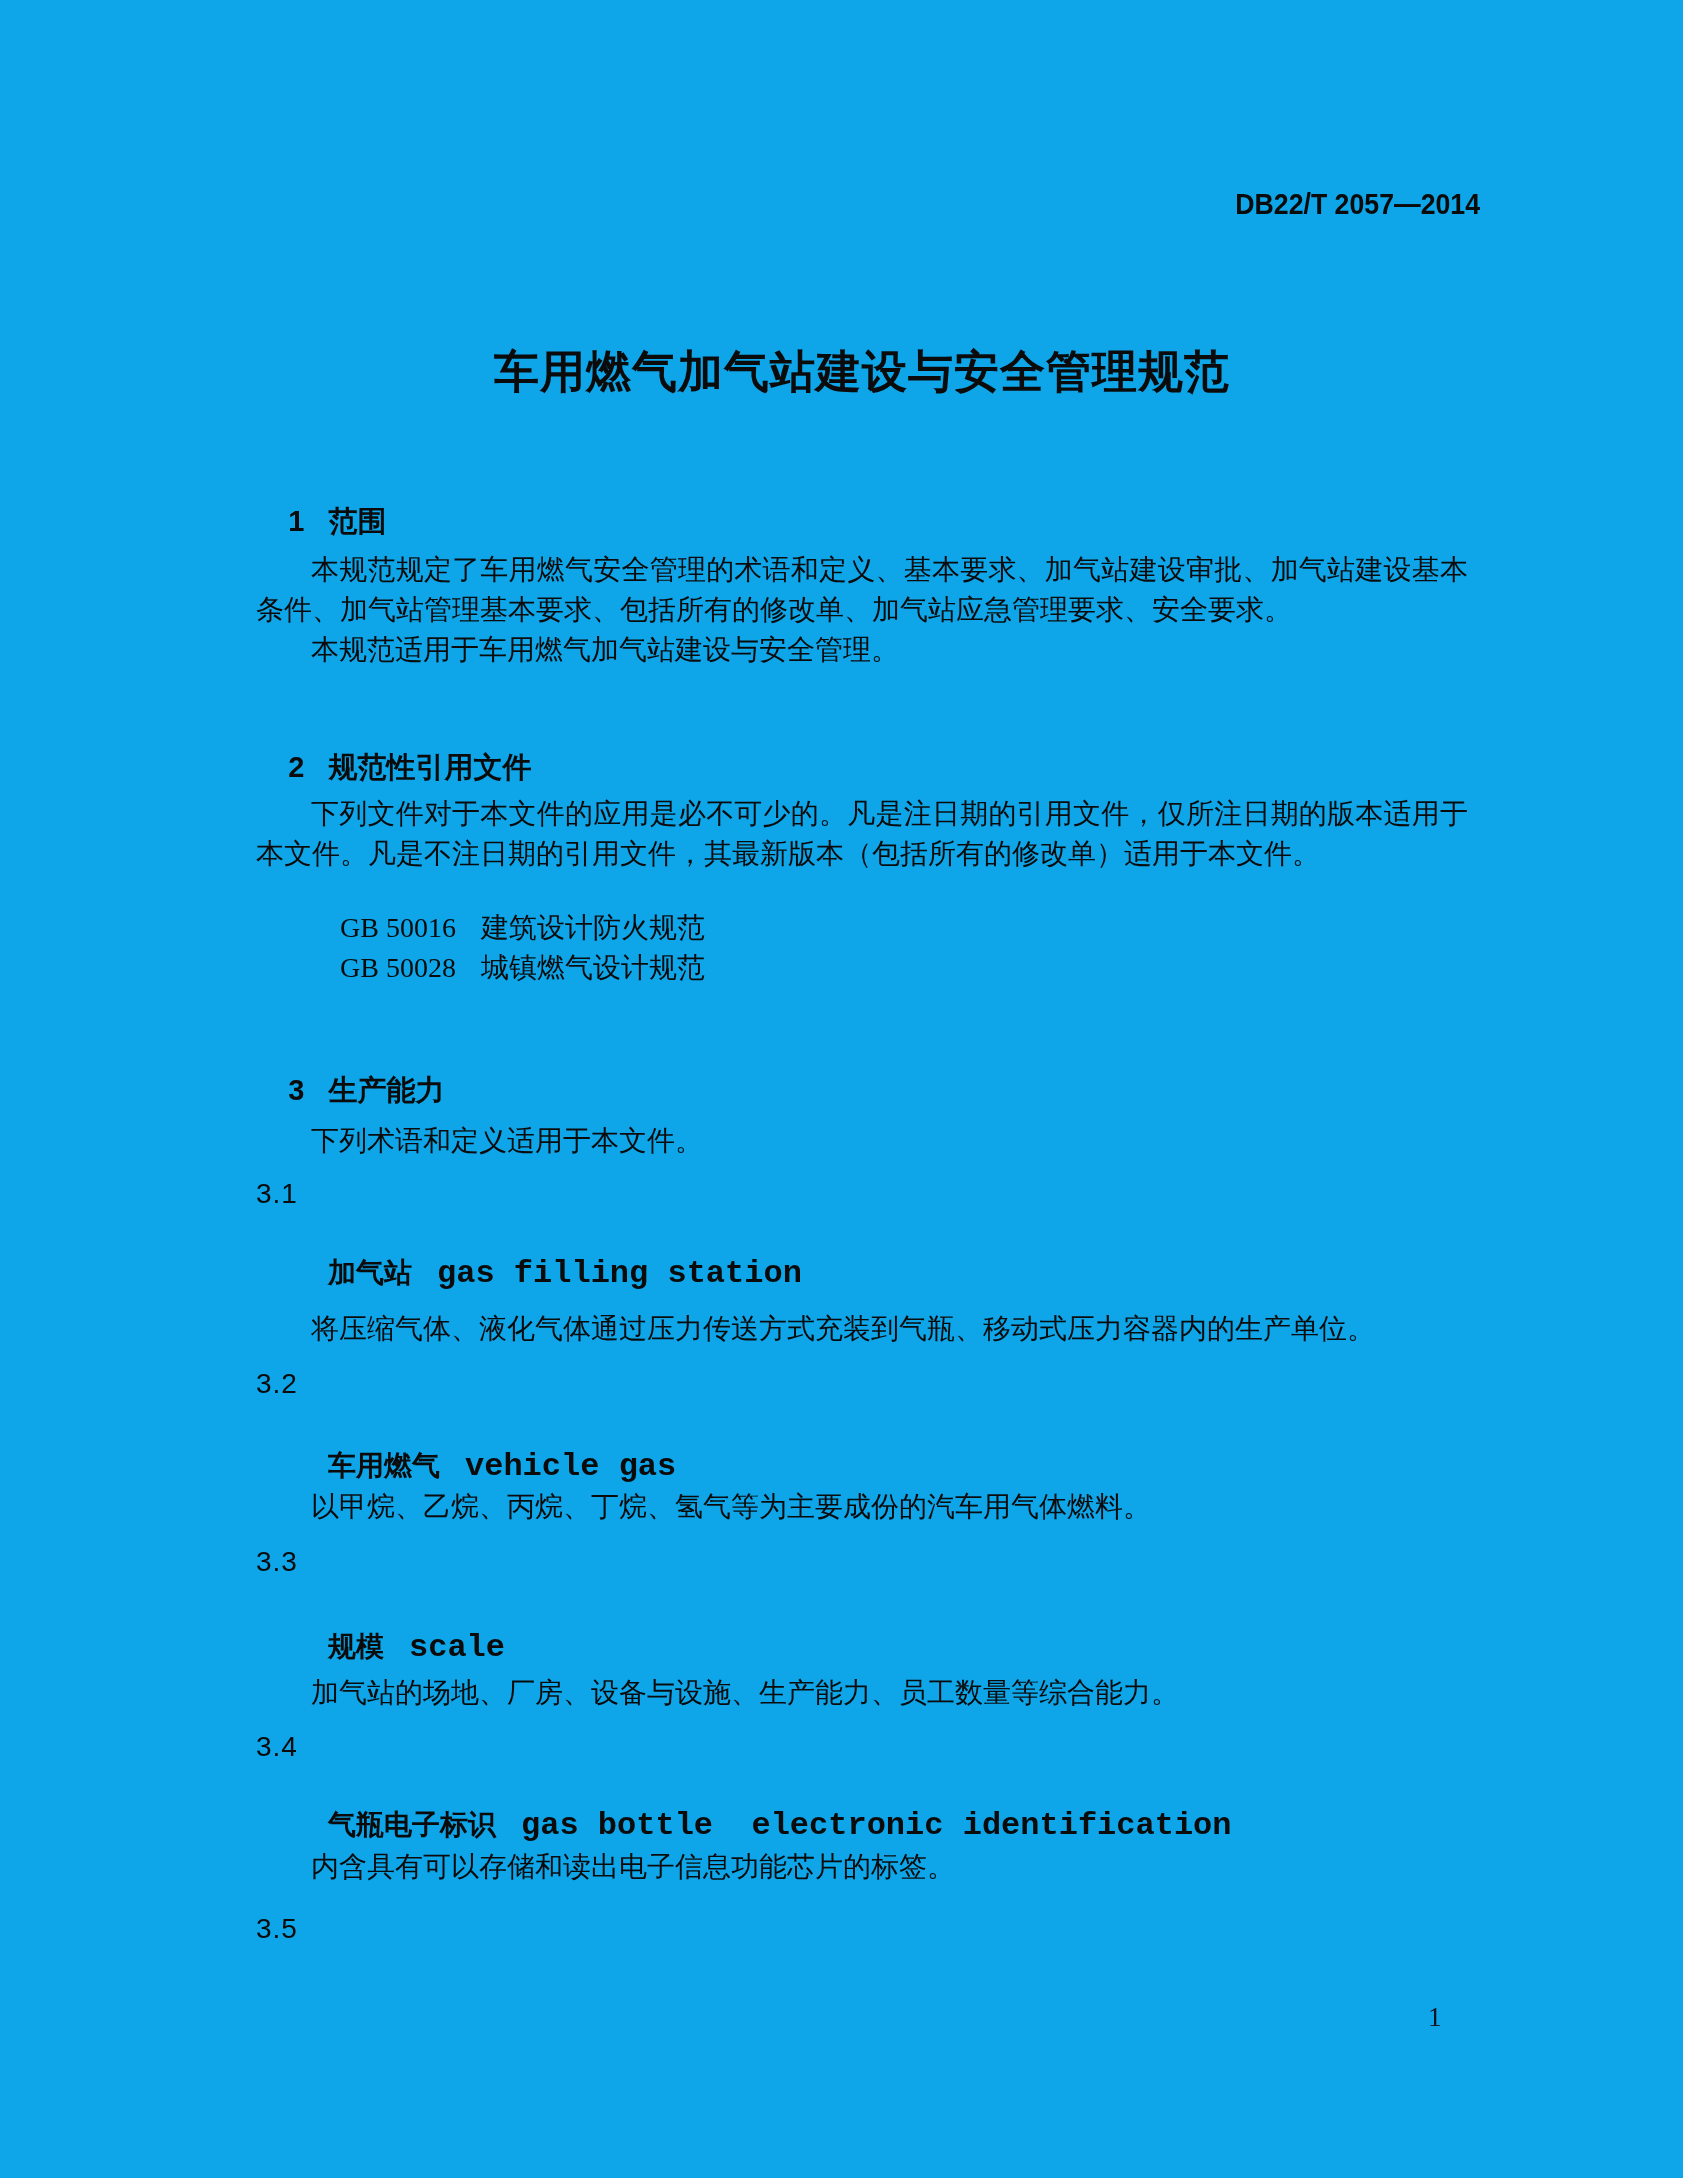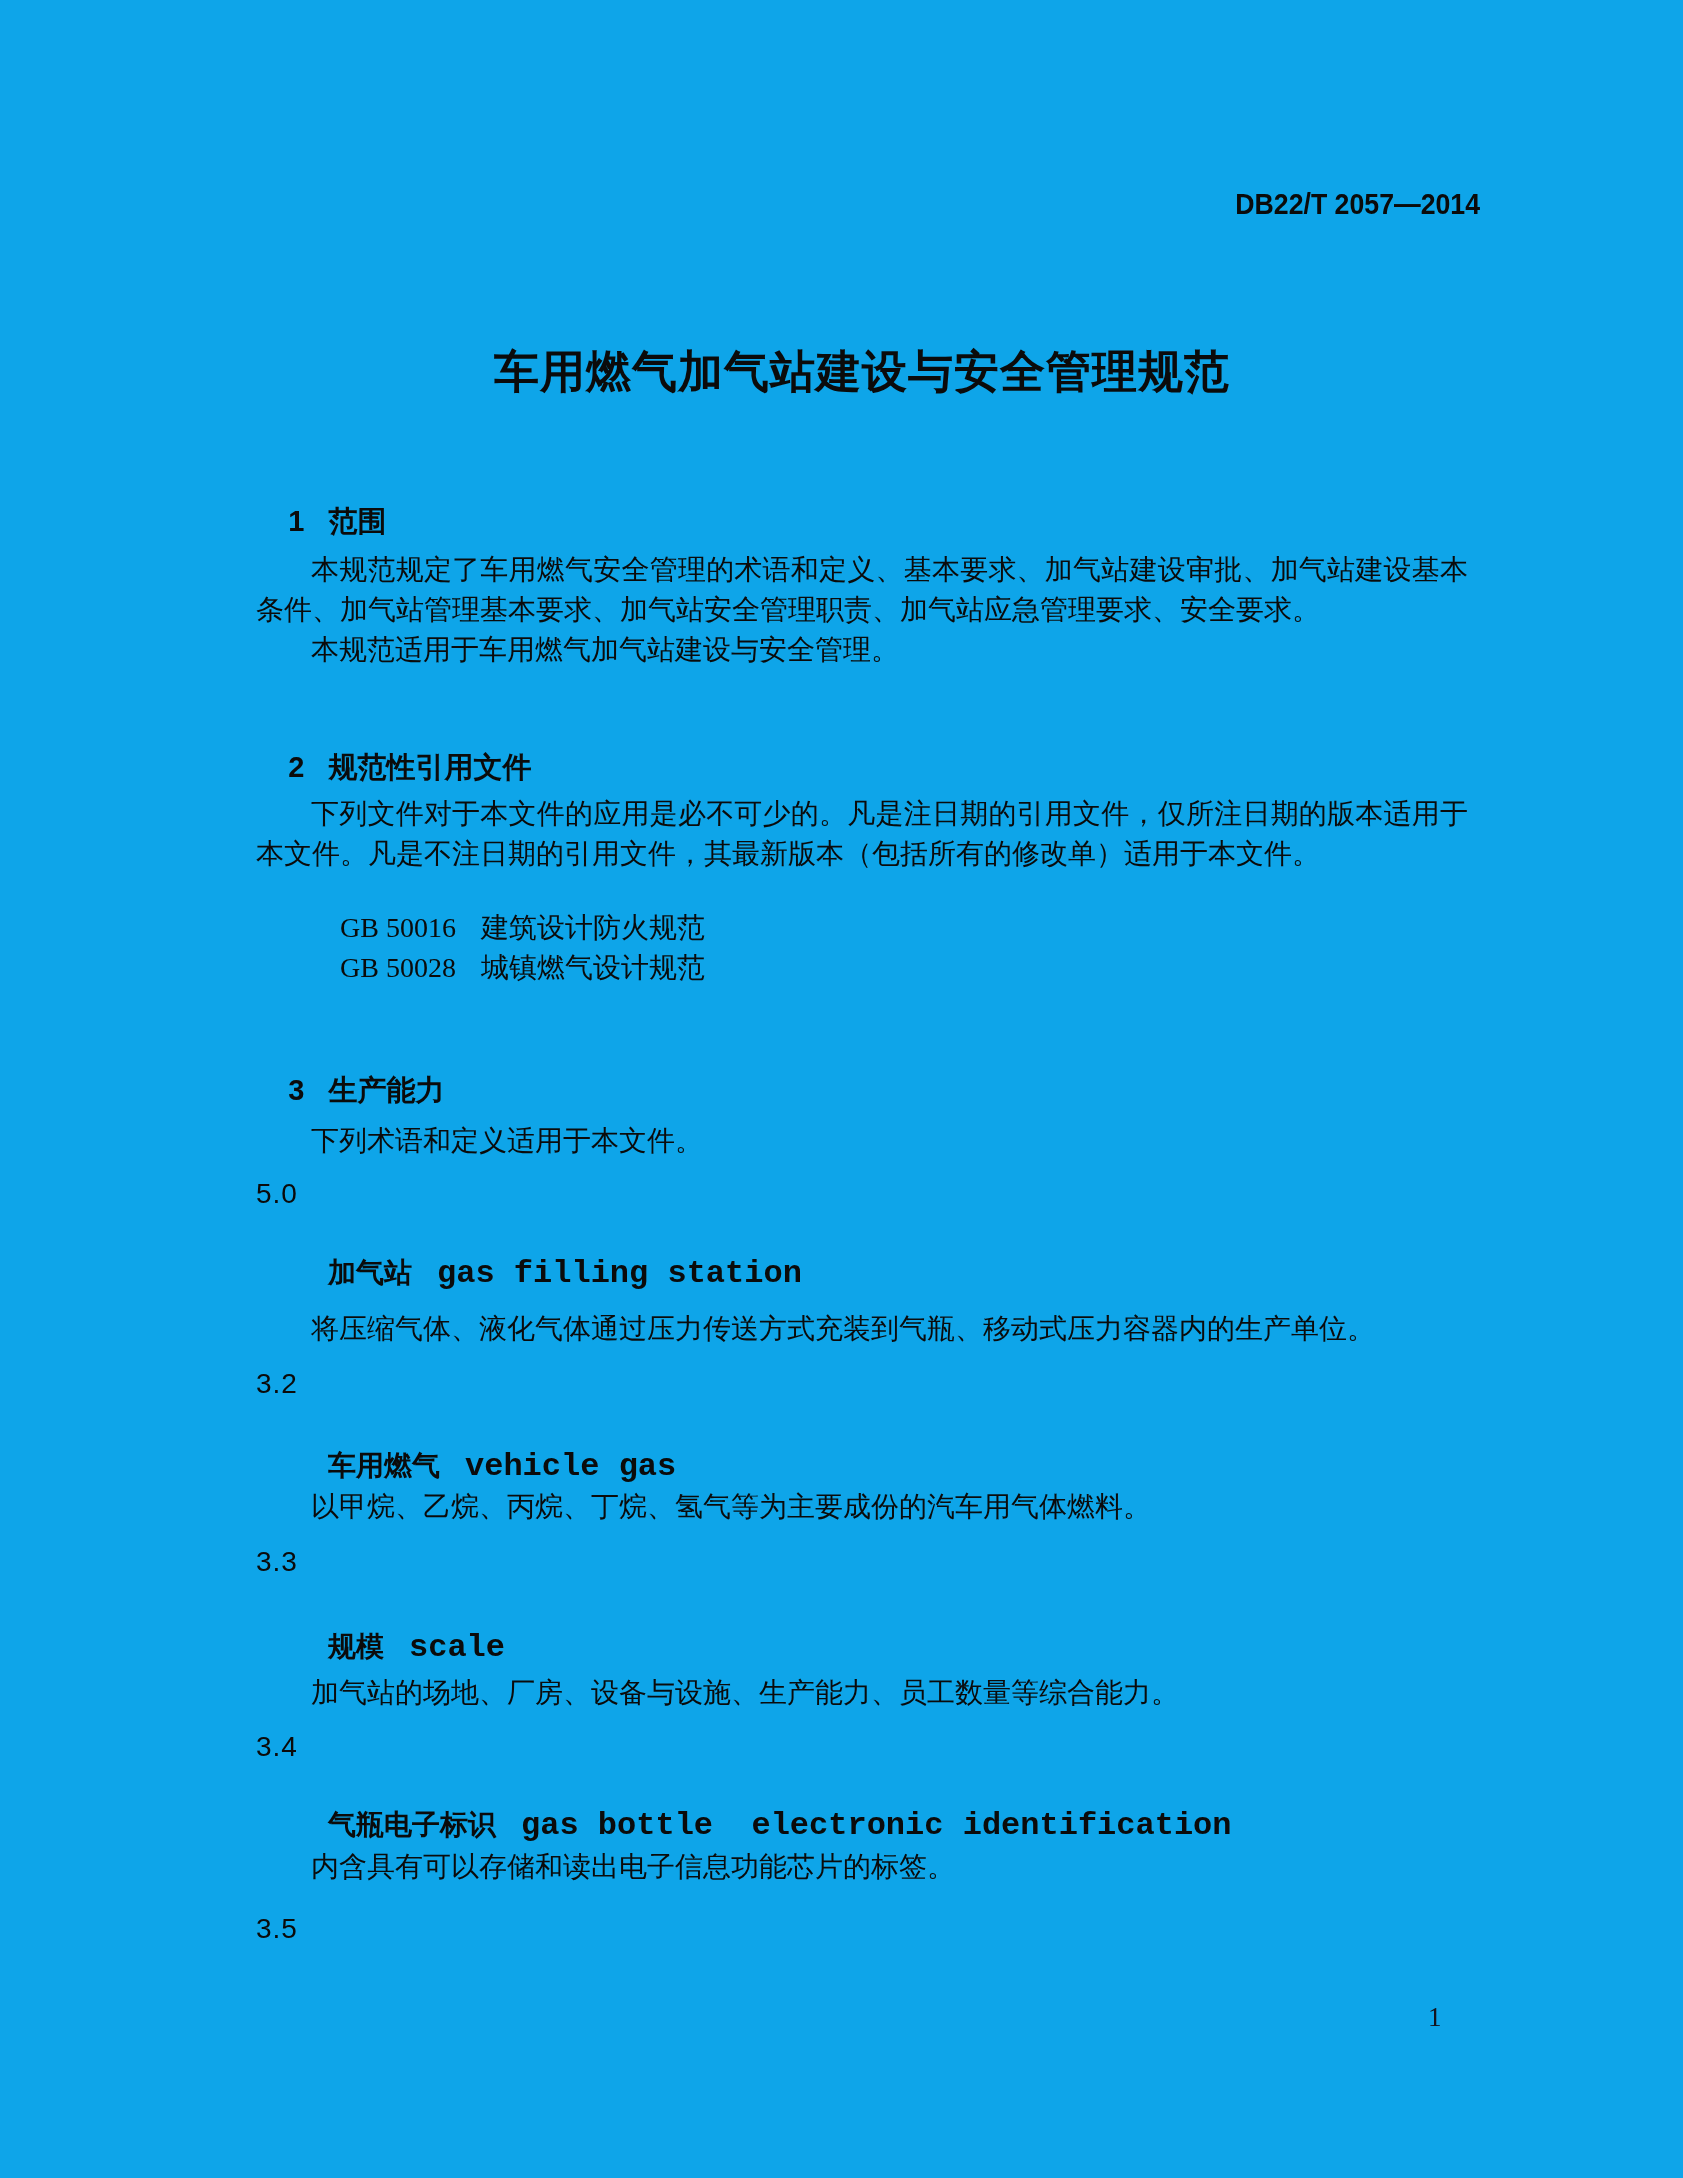--- a/index.html
+++ b/index.html
@@ -94,41 +94,41 @@
 
 <div class="page">
 
   <div class="abs doc-code">DB22/T 2057—2014</div>
 
   <div class="abs doc-title">车用燃气加气站建设与安全管理规范</div>
 
   <div class="abs sec-heading" style="top:469px">
     <span>1</span><span class="h-text">范围</span>
   </div>
-  <div class="abs body-para" style="top:550px">本规范规定了车用燃气安全管理的术语和定义、基本要求、加气站建设审批、加气站建设基本条件、加气站管理基本要求、加气站安全管理职责、加气站应急管理要求、安全要求。</div>
+  <div class="abs body-para" style="top:550px">本规范规定了车用燃气安全管理的术语和定义、基本要求、加气站建设审批、加气站建设基本条件、加气站管理基本要求、包括所有的修改单、加气站应急管理要求、安全要求。</div>
   <div class="abs body-para no-justify" style="top:630px">本规范适用于车用燃气加气站建设与安全管理。</div>
 
   <div class="abs sec-heading" style="top:715px">
     <span>2</span><span class="h-text">规范性引用文件</span>
   </div>
   <div class="abs body-para" style="top:794px">下列文件对于本文件的应用是必不可少的。凡是注日期的引用文件，仅所注日期的版本适用于本文件。凡是不注日期的引用文件，其最新版本（包括所有的修改单）适用于本文件。</div>
 
   <div class="abs ref-row" style="top:877px">
     <span>GB 50016</span><span class="ref-name">建筑设计防火规范</span>
   </div>
   <div class="abs ref-row" style="top:917px">
     <span>GB 50028</span><span class="ref-name">城镇燃气设计规范</span>
   </div>
 
   <div class="abs sec-heading" style="top:1038px">
     <span>3</span><span class="h-text">生产能力</span>
   </div>
   <div class="abs body-para no-justify" style="top:1121px">下列术语和定义适用于本文件。</div>
 
-  <div class="abs term-num" style="top:1178px">5.0</div>
+  <div class="abs term-num" style="top:1178px">3.1</div>
   <div class="abs term-line" style="top:1236px">
     <span class="term-cn">加气站</span><span class="term-en">gas filling station</span>
   </div>
   <div class="abs body-para no-justify" style="top:1309px">将压缩气体、液化气体通过压力传送方式充装到气瓶、移动式压力容器内的生产单位。</div>
 
   <div class="abs term-num" style="top:1368px">3.2</div>
   <div class="abs term-line" style="top:1429px">
     <span class="term-cn">车用燃气</span><span class="term-en">vehicle gas</span>
   </div>
   <div class="abs body-para no-justify" style="top:1487px">以甲烷、乙烷、丙烷、丁烷、氢气等为主要成份的汽车用气体燃料。</div>

